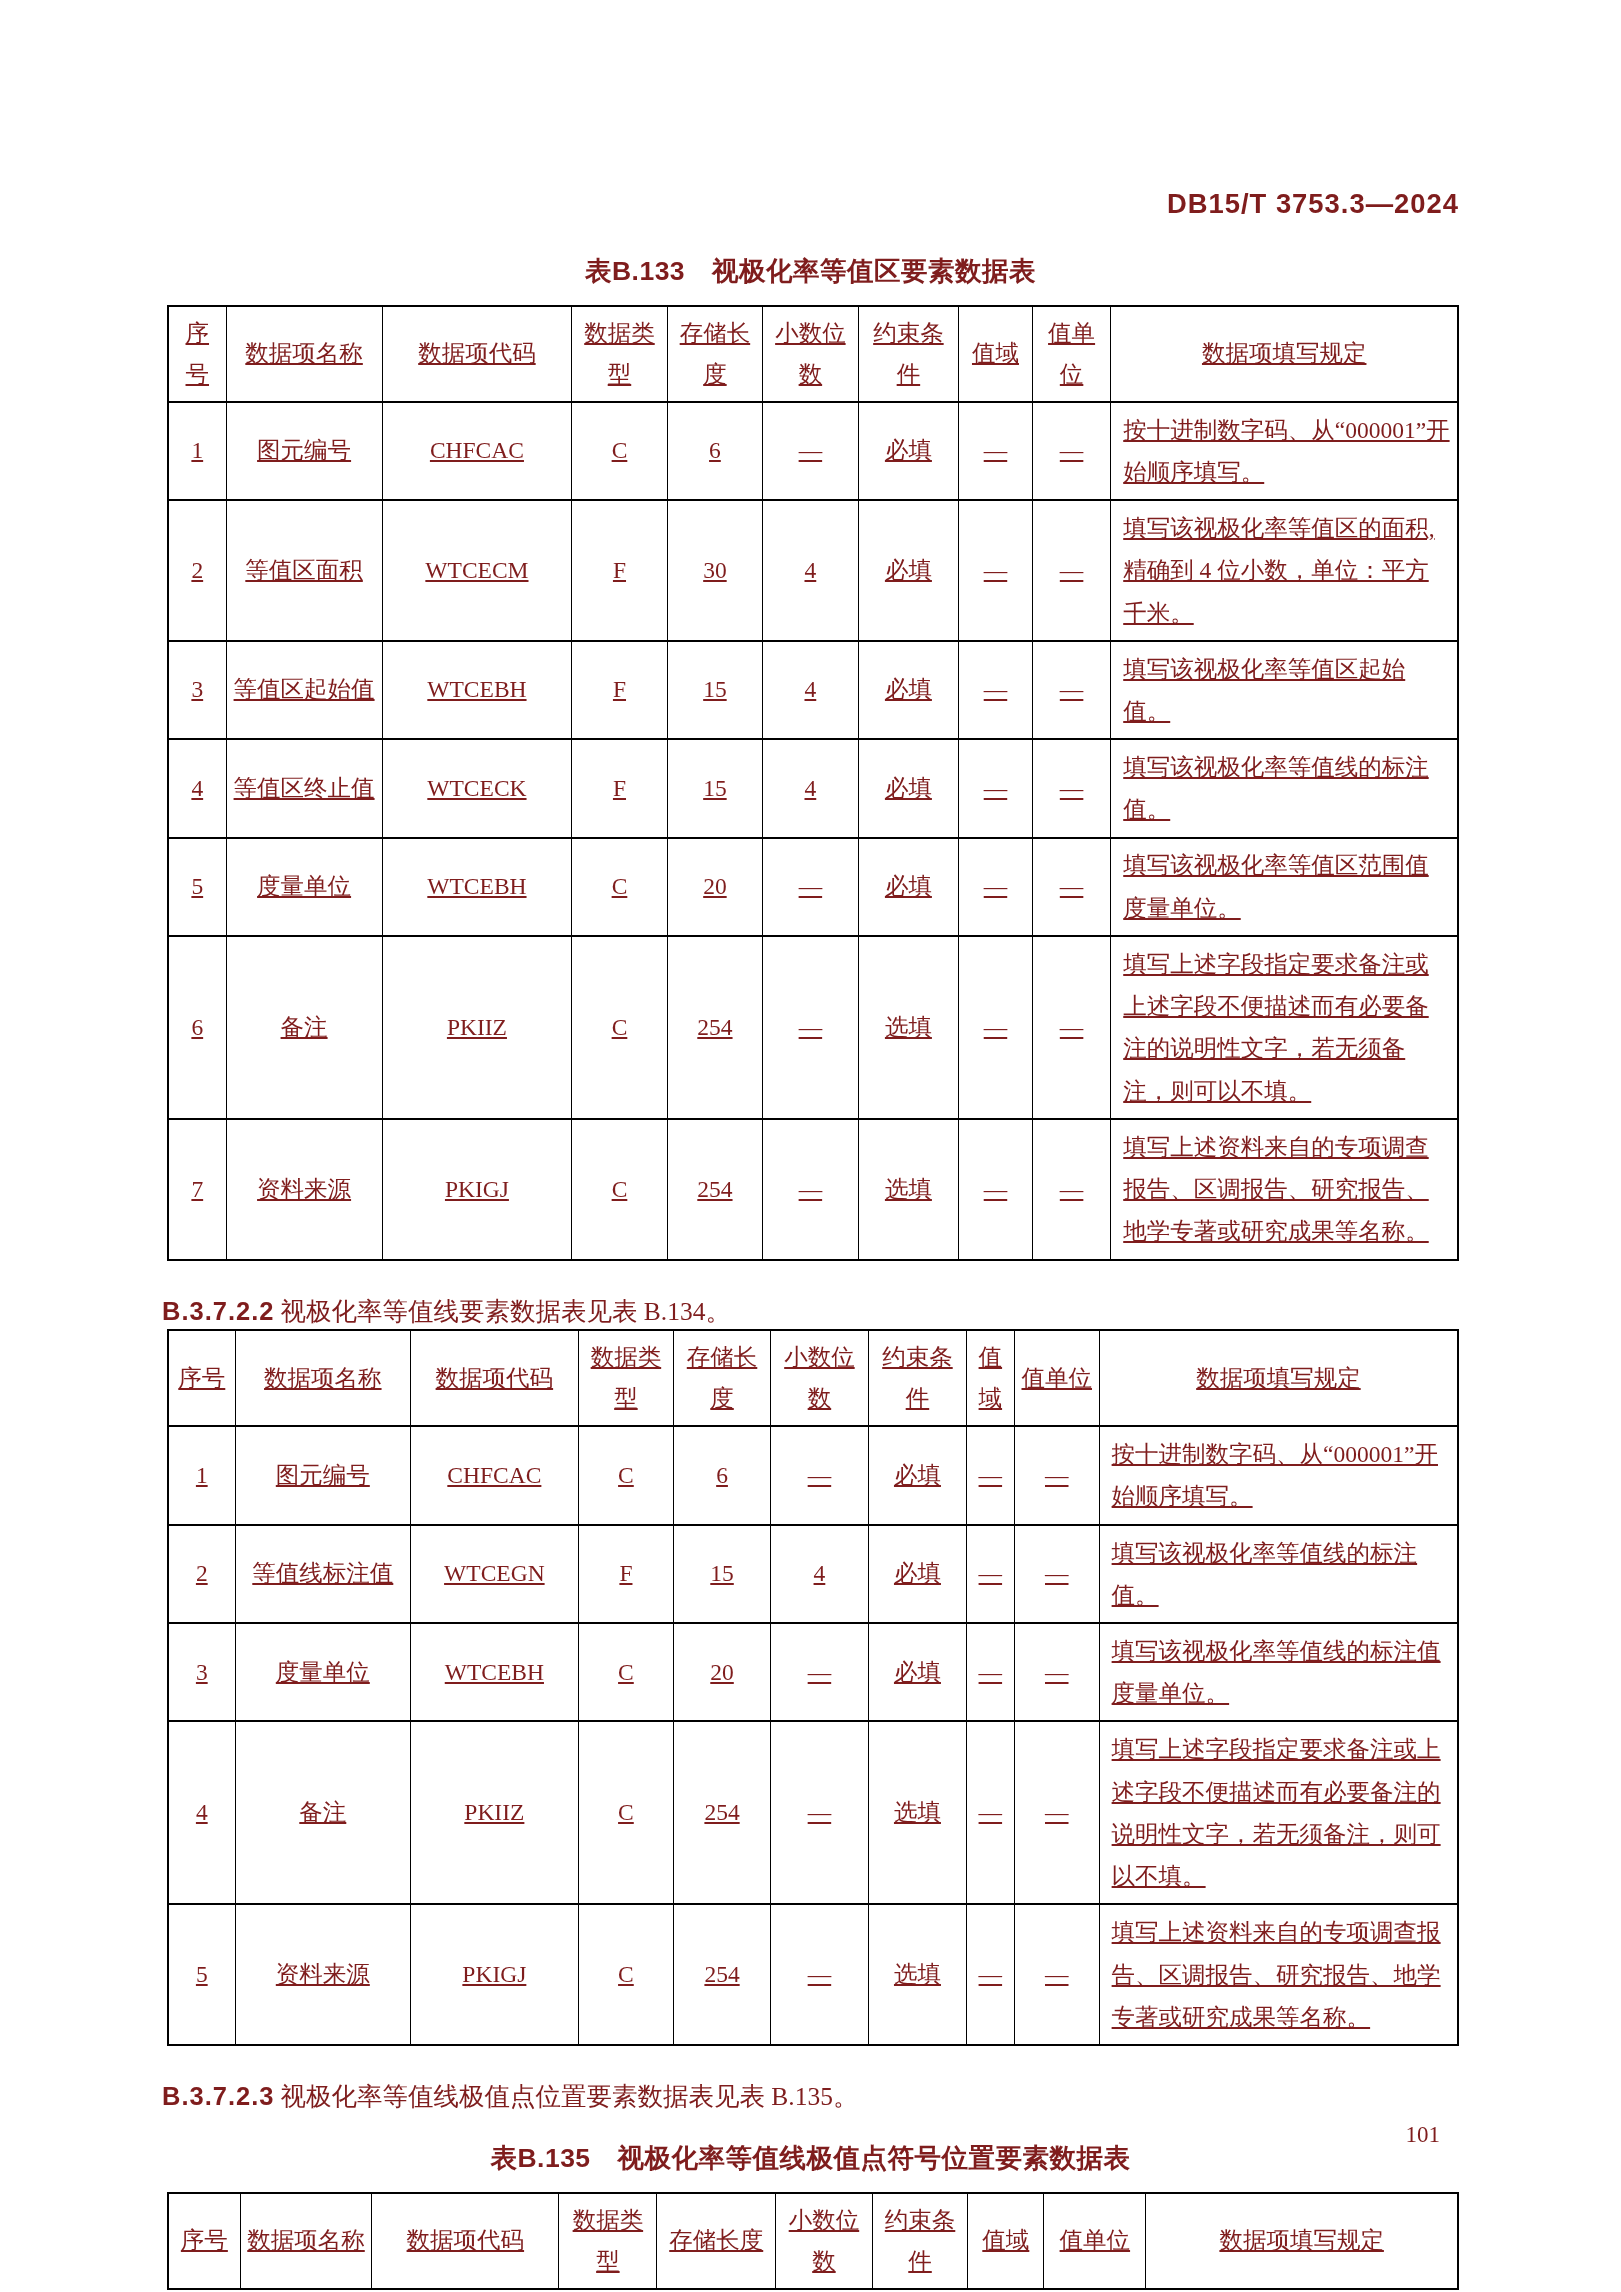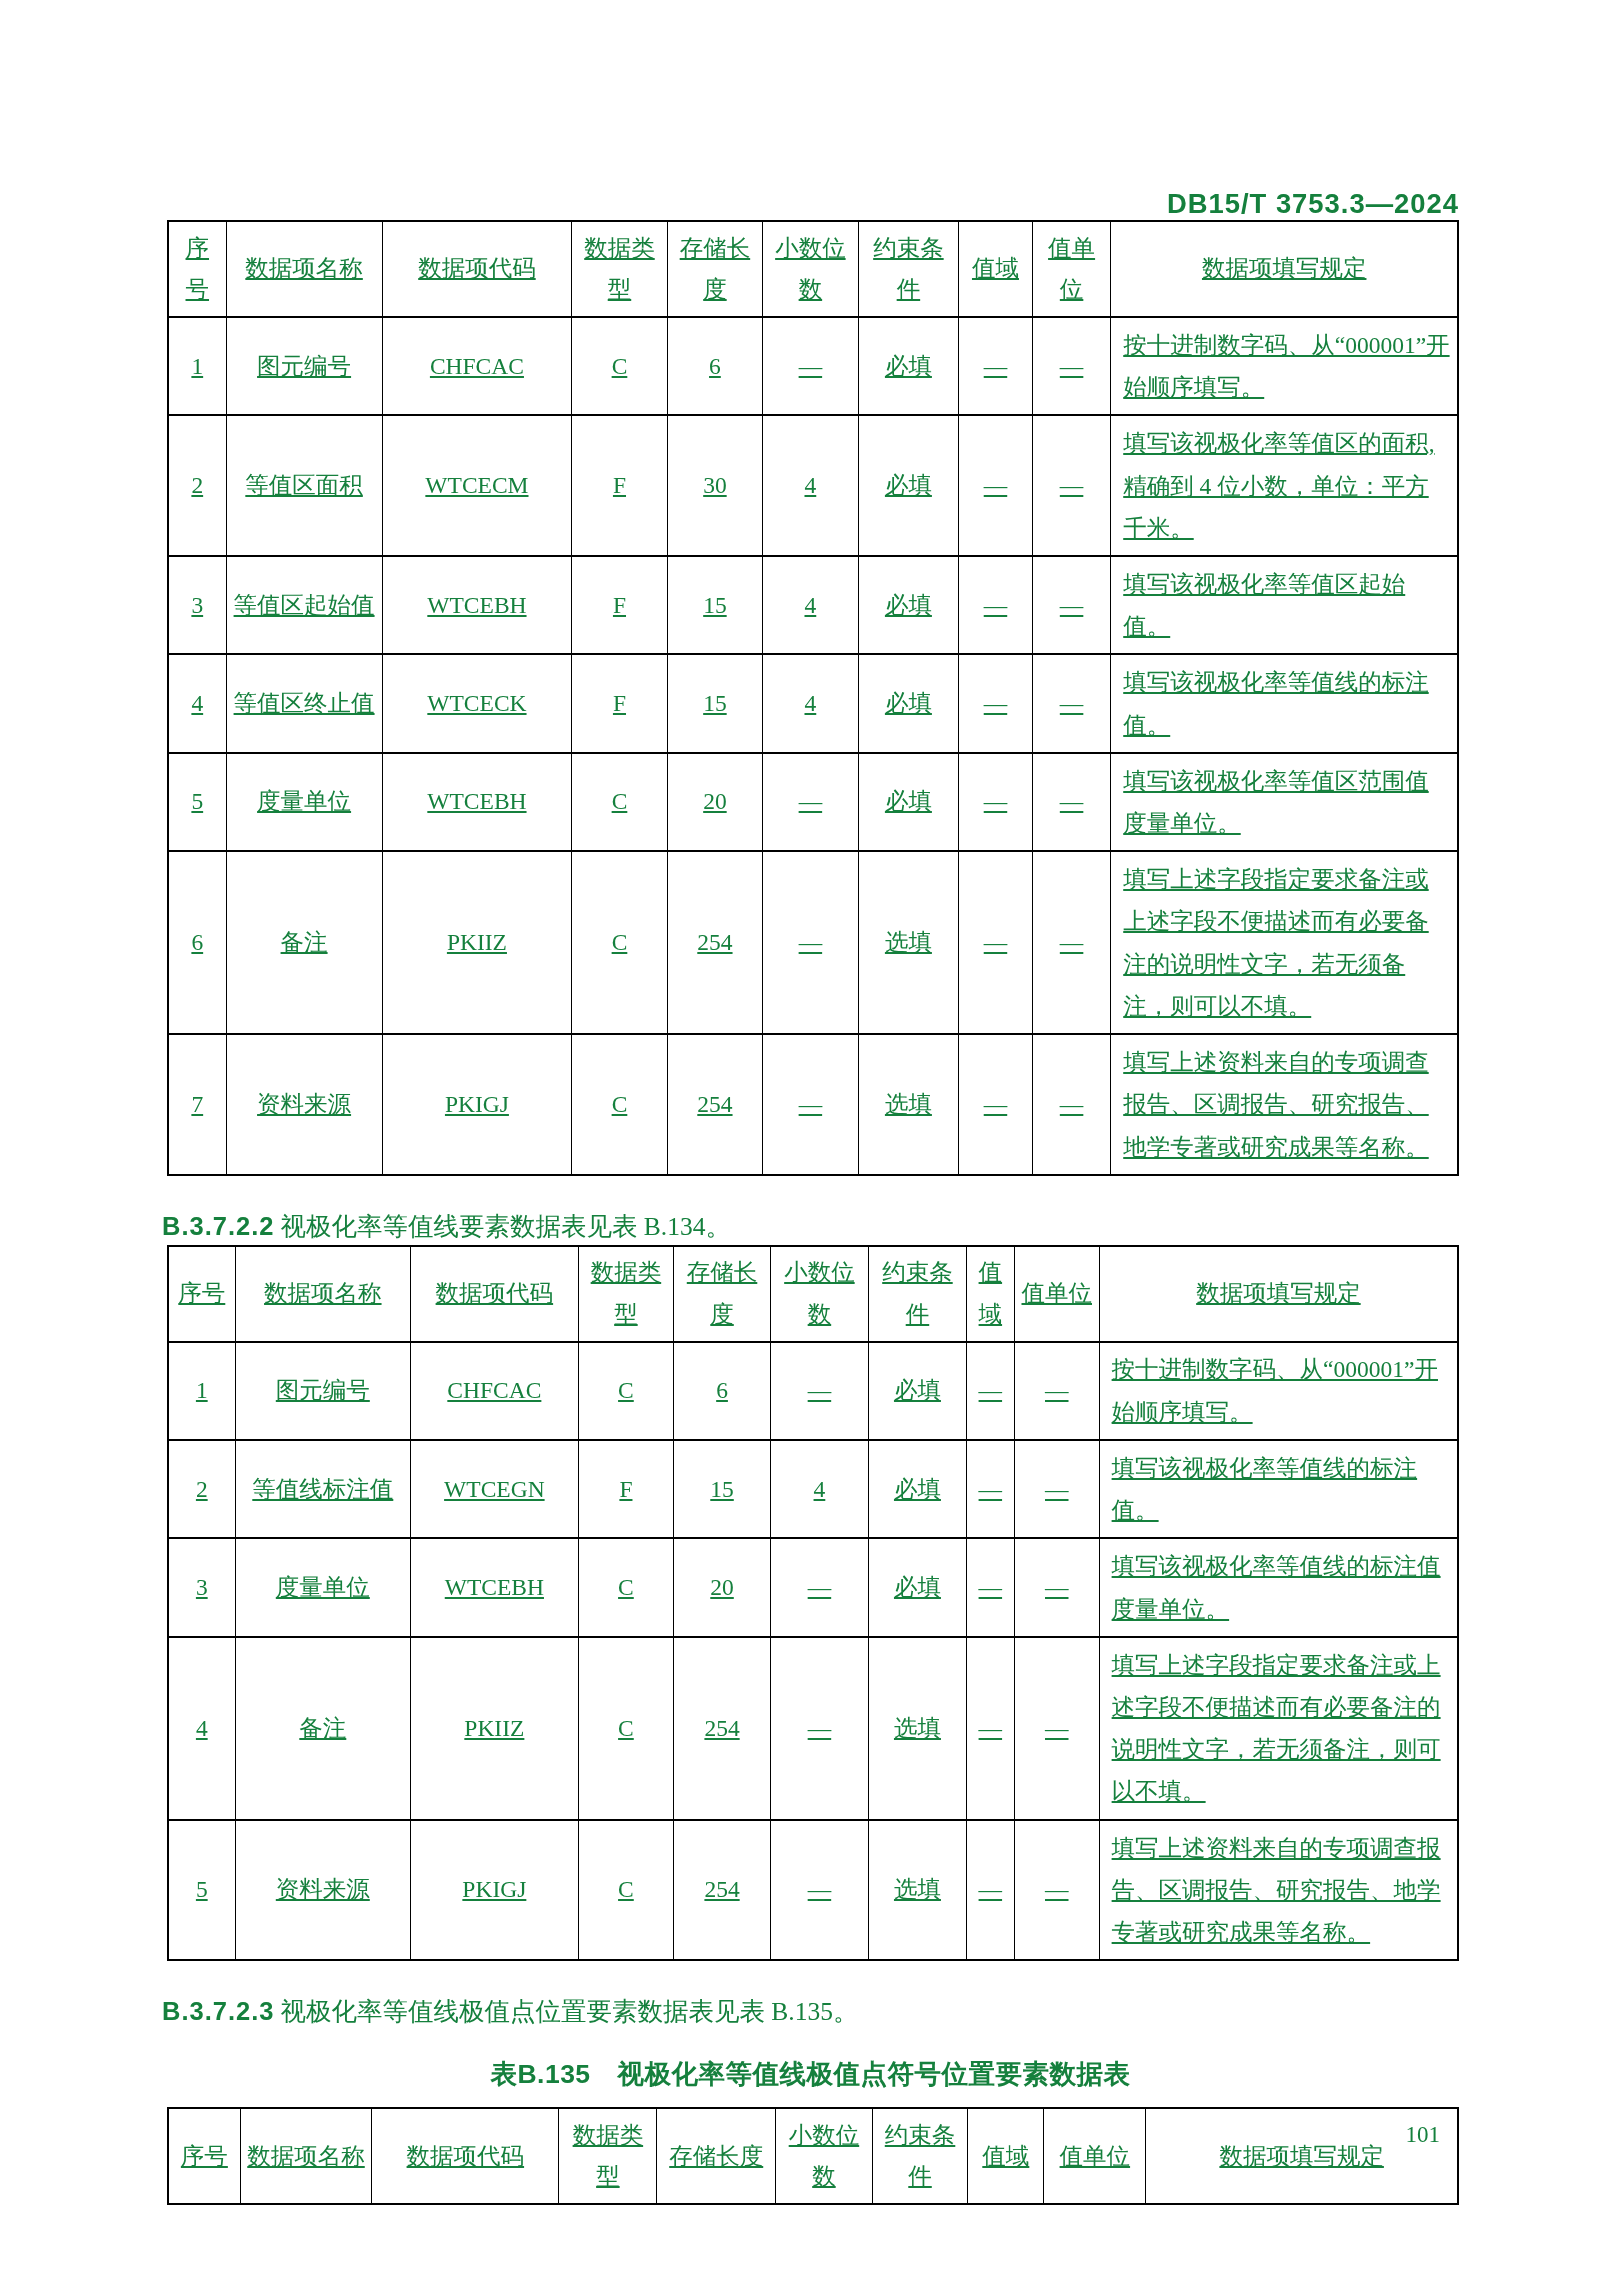--- a/index.html
+++ b/index.html
@@ -3,21 +3,21 @@
 <meta charset="utf-8">
 <style>
   html,body { margin:0; padding:0; background:#ffffff; }
   .page {
     position: relative;
     width: 1621px;
     height: 2293px;
     margin: 0 auto;
     background: #ffffff;
     font-family: "Liberation Serif", "DejaVu Serif", serif;
-    color: #15803d;
+    color: #7f1d1d;
     overflow: hidden;
   }
   .doc-header {
     padding-top: 188px;
     margin-right: 162px;
     text-align: right;
   }
   .doc-number {
     font-family: "Liberation Sans", "DejaVu Sans", sans-serif;
     font-weight: 600;
@@ -84,20 +84,21 @@
 </style>
 </head>
 <body>
 
 <div class="page">
 
   <div class="doc-header">
     <span class="doc-number">DB15/T 3753.3—2024</span>
   </div>
 
+  <div class="table-title">表B.133　视极化率等值区要素数据表</div>
 
   <div class="table-wrap">
     <table class="data-table" data-table="0">
         <colgroup>
           <col style="width: 4.5%;">
           <col style="width: 12.1%;">
           <col style="width: 14.7%;">
           <col style="width: 7.4%;">
           <col style="width: 7.4%;">
           <col style="width: 7.4%;">

